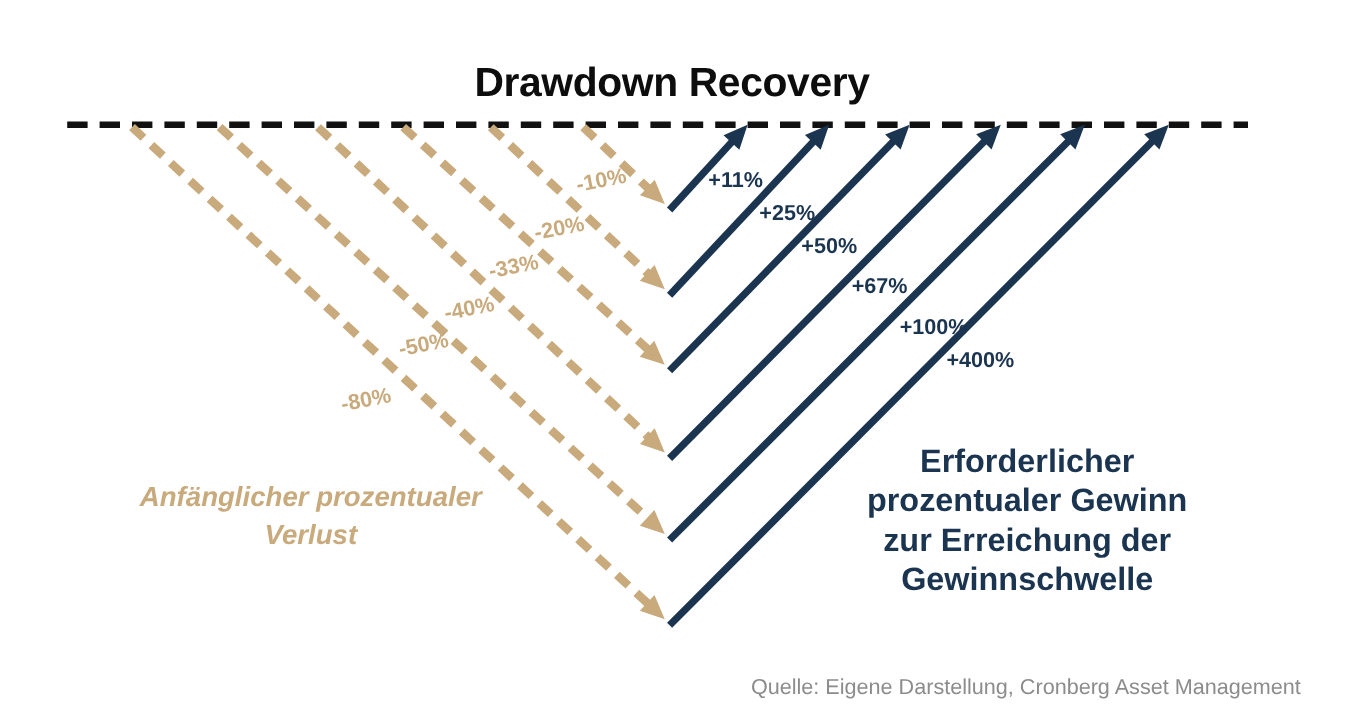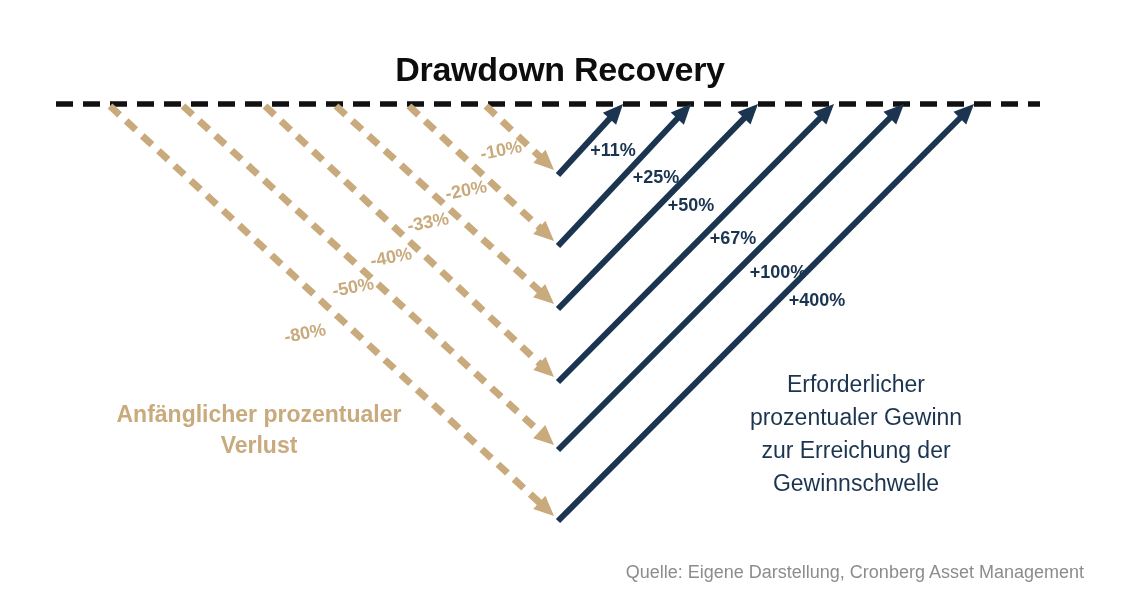--- a/index.html
+++ b/index.html
@@ -11,25 +11,25 @@
     position:absolute; top:26px; left:0; width:1120px; text-align:center;
     font-size:34px; font-weight:700; color:#0d0d0d; letter-spacing:-0.3px;margin-top:24px;
   }
   .subtitle {
     position:absolute; top:71px; left:0; width:1120px; text-align:center;
     font-size:17px; font-weight:400; color:#1a1a1a;
   }
   .chart-svg { position:absolute; left:0; top:0; }
   .caption-loss {
     position:absolute; left:69px; top:399px; width:380px; text-align:center;
-    font-size:23px; font-weight:700; line-height:31px; white-space:pre-line;
+    font-size:23px; font-weight:700; line-height:31px; white-space:pre-line;font-style:italic;
   }
   .caption-gain {
     position:absolute; left:706px; top:368px; width:300px; text-align:center;
-    font-size:23px; font-weight:400; line-height:33px; white-space:pre-line;
+    font-size:27px; font-weight:700; line-height:33px; white-space:pre-line;
   }
   .source {
     position:absolute; right:54px; top:562px; white-space:nowrap;
     font-size:18px; font-weight:400;
   }
   .pct-label { font-weight:700; font-size:18px; }
 </style>
 </head>
 <body>
 

